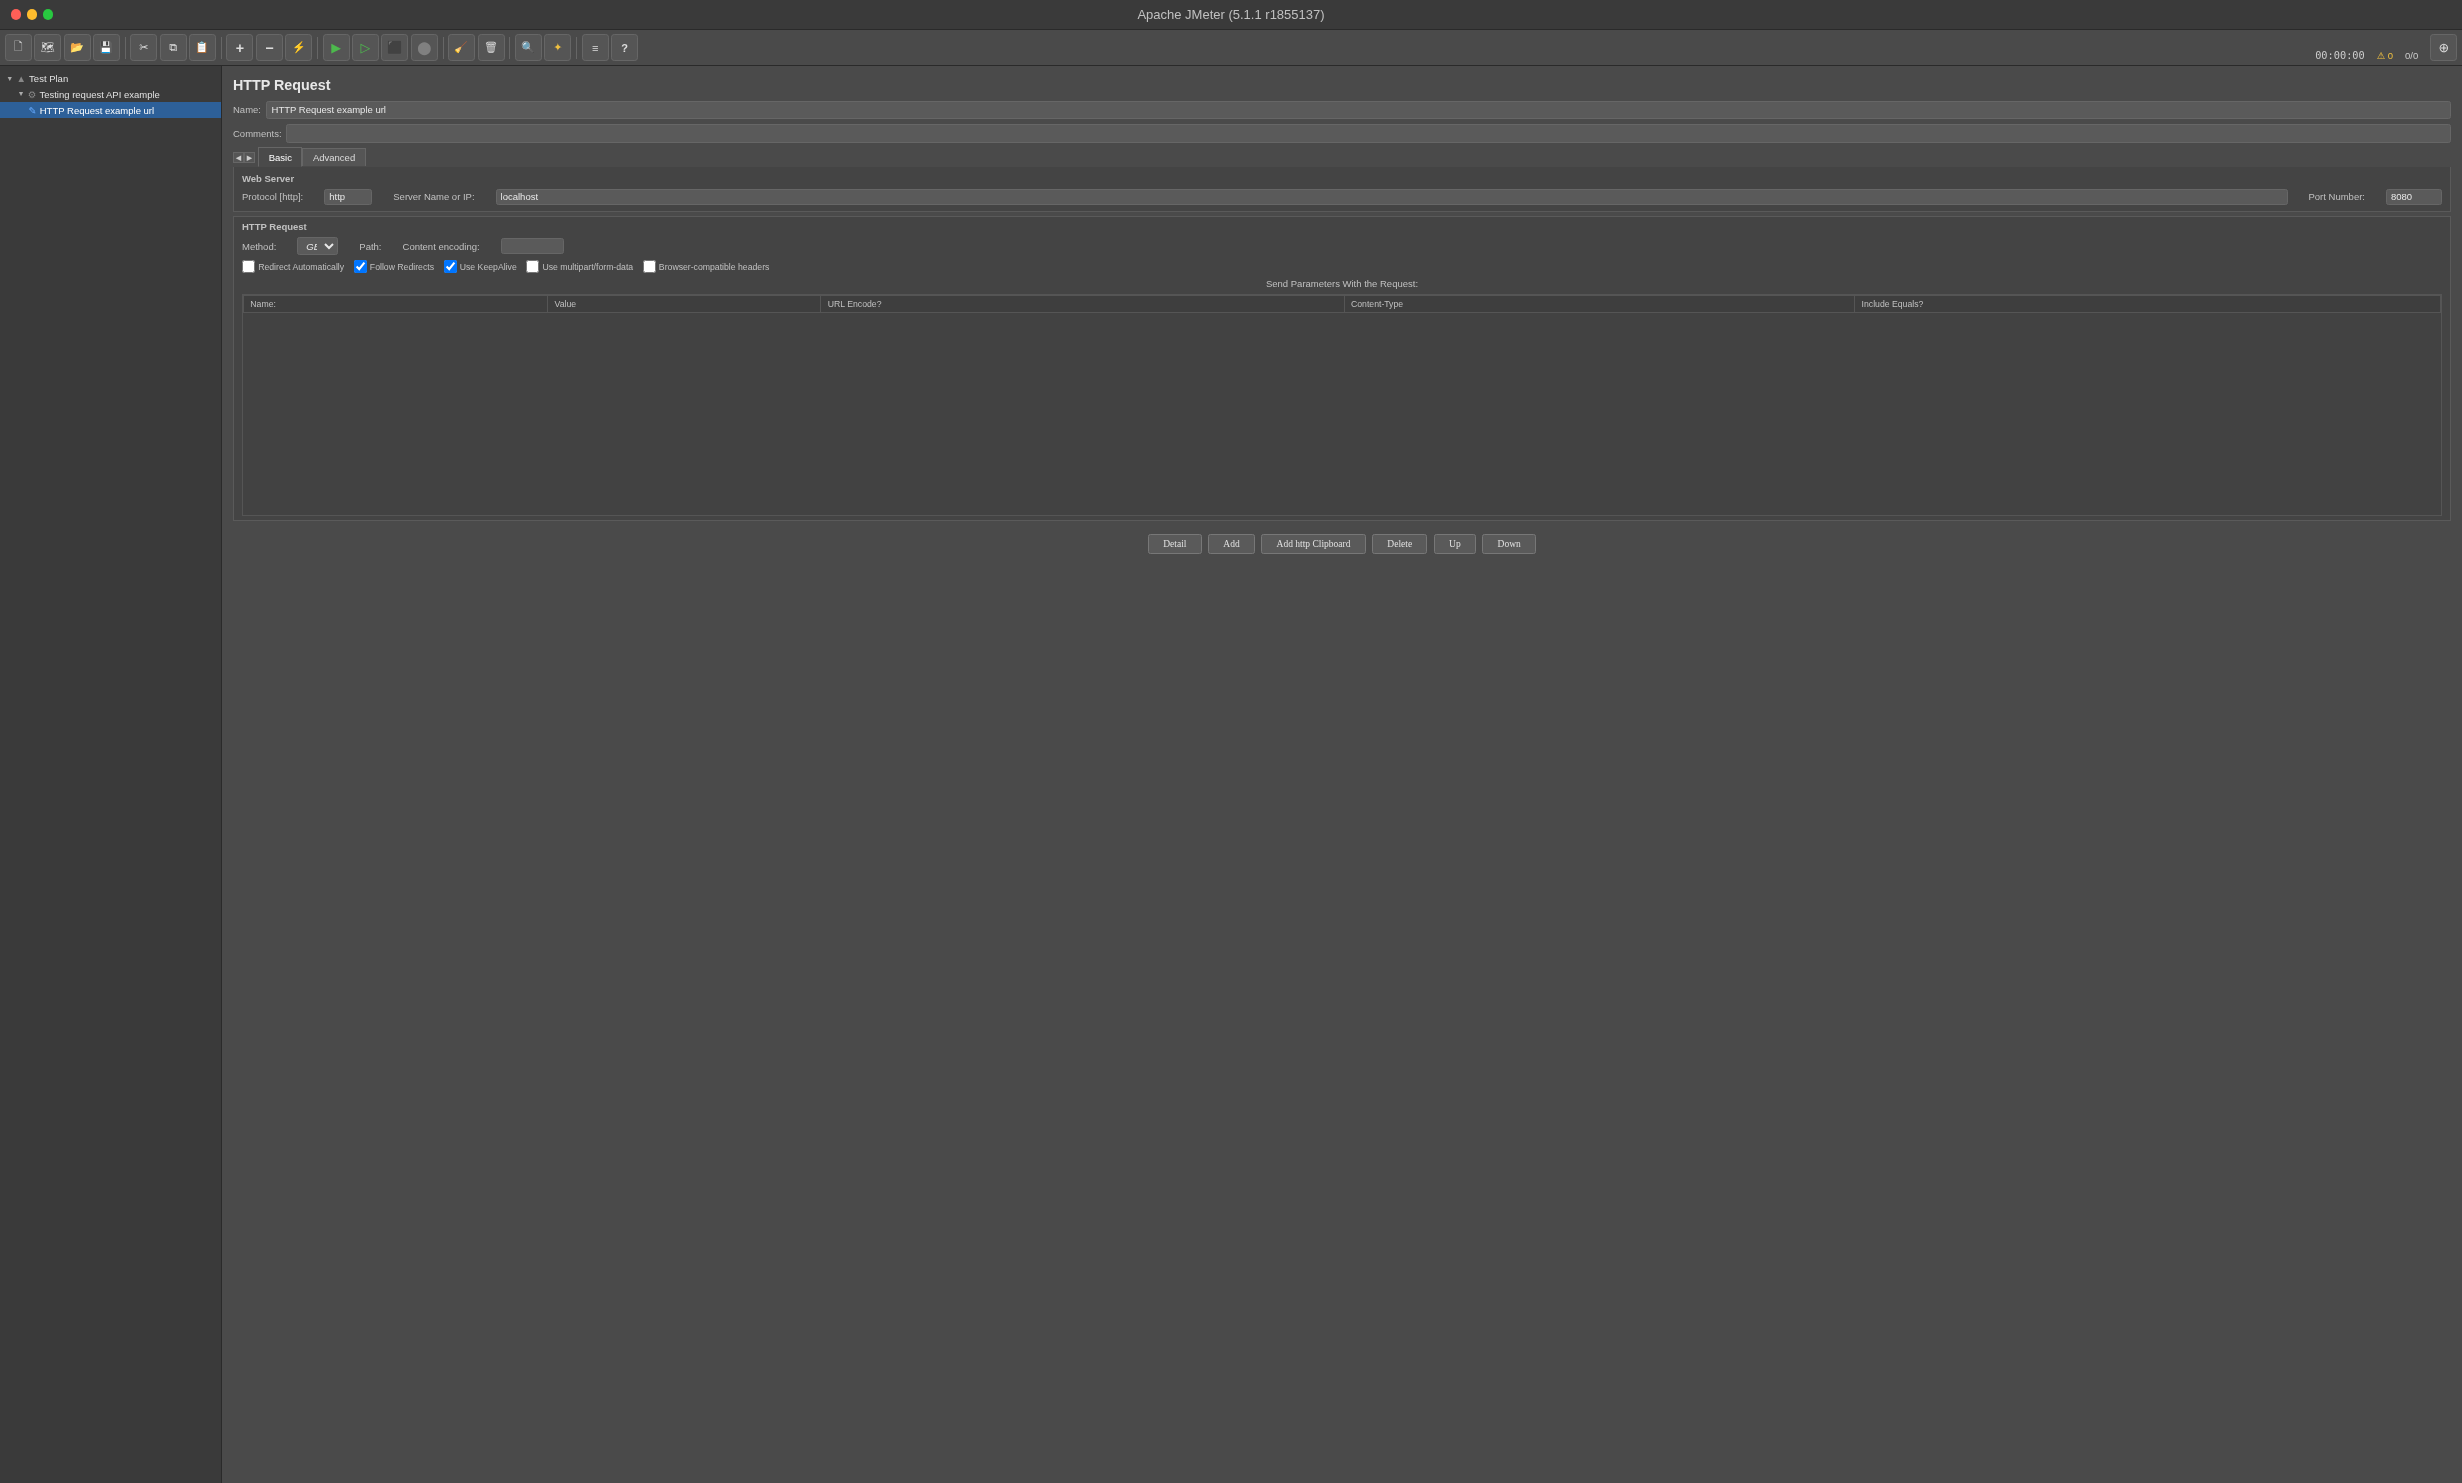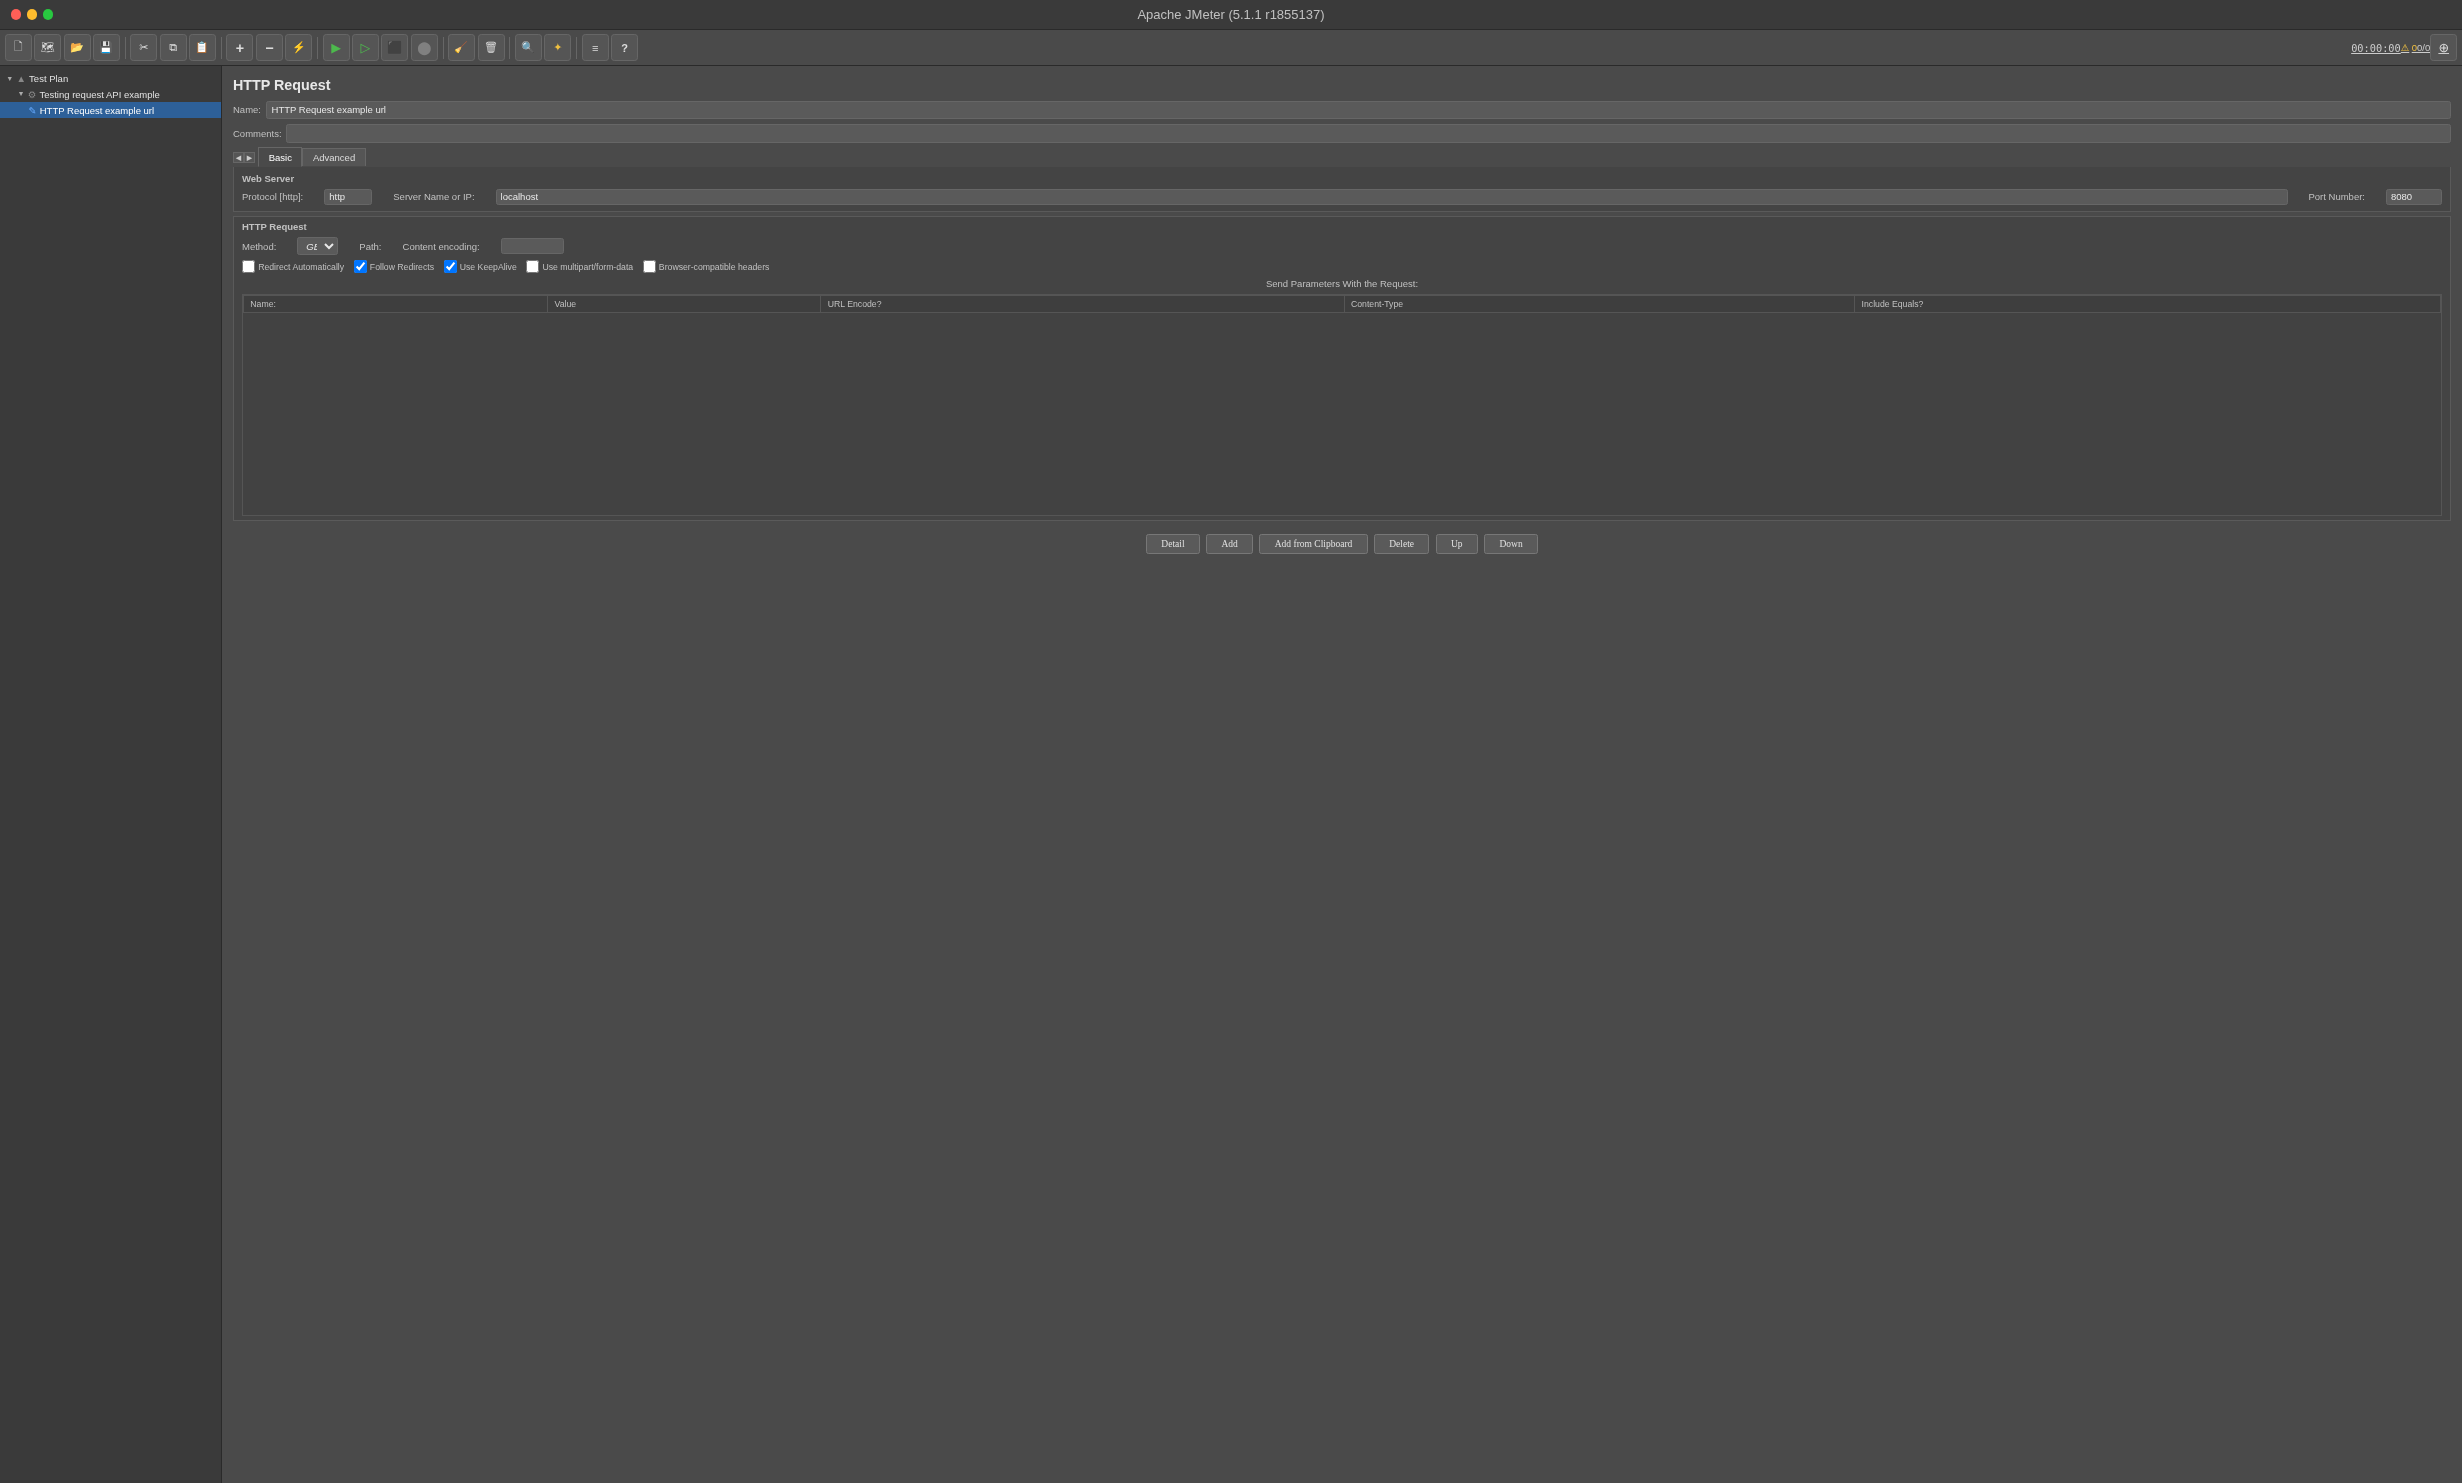--- a/index.html
+++ b/index.html
@@ -70,25 +70,24 @@
     }
     .toolbar-separator {
       width: 0.8px;
       height: 22px;
       background: #666;
       margin: 0 2.4px;
     }
     .toolbar-right {
       margin-left: auto;
       display: flex;
-      align-items: center;
-      gap: 0;
+      align-items: flex-end;
+      gap: 12px;
       color: #ccc;
       font-size: 9.5px;
-      text-decoration: underline;
     }
     .toolbar-time {
       font-family: monospace;
       font-size: 10.3px;
     }
     .toolbar-warning {
       display: flex;
       align-items: center;
       gap: 2.4px;
       color: #f0c040;
@@ -499,21 +498,21 @@
           </thead>
           <tbody id="params-table-body">
           </tbody>
         </table>
       </div>
     </div>
 
     <div class="action-buttons">
       <button class="action-btn">Detail</button>
       <button class="action-btn">Add</button>
-      <button class="action-btn">Add from Clipboard</button>
+      <button class="action-btn">Add http Clipboard</button>
       <button class="action-btn">Delete</button>
       <button class="action-btn">Up</button>
       <button class="action-btn">Down</button>
     </div>
 
   </div>
 </div>
 
 
 </body></html>

